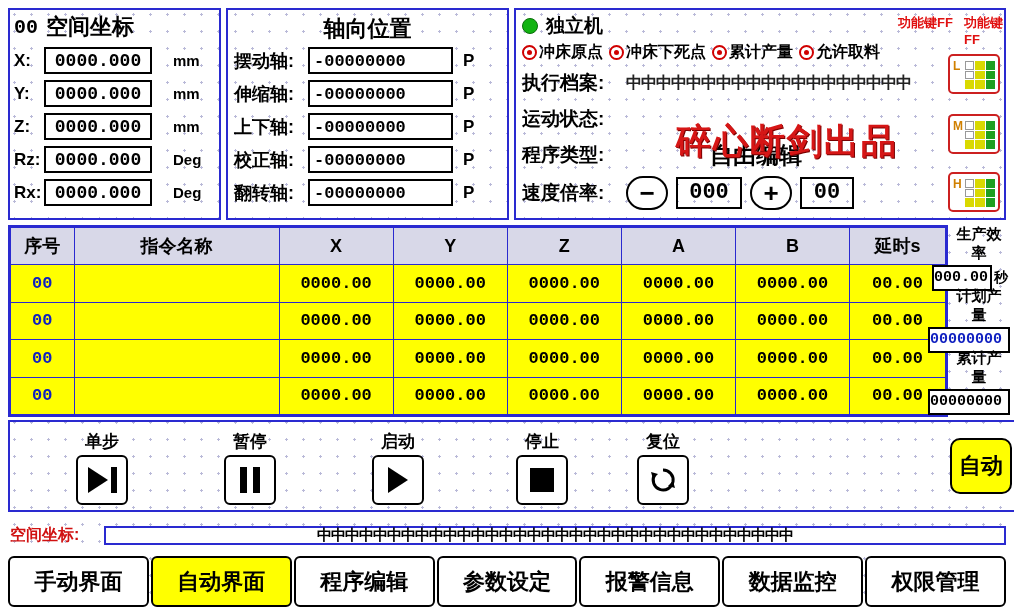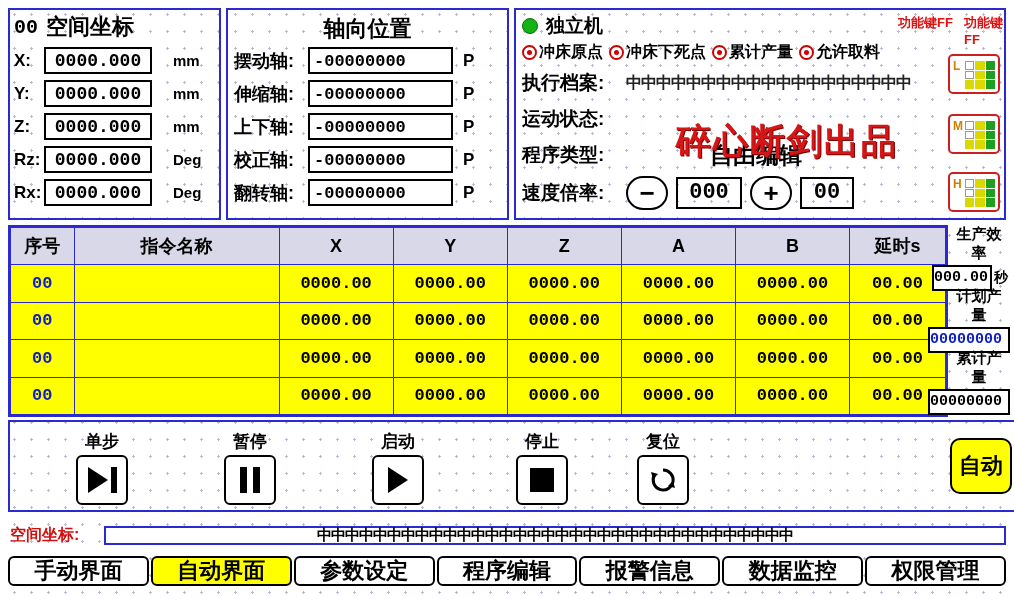--- a/index.html
+++ b/index.html
@@ -136,21 +136,21 @@
     font-weight:bold;font-size:22px;box-sizing:border-box;
   }
 
   
   #alarm{position:absolute;left:10px;top:520px;width:996px;height:30px;display:flex;align-items:center;}
   .alarmlab{color:#d01010;font-weight:bold;font-size:16px;width:94px;}
   .alarmbox{flex:1;height:19px;border:2px solid #2a2ad0;background:#fff;box-sizing:border-box;
     display:flex;align-items:center;justify-content:center;font-weight:bold;font-size:15px;letter-spacing:-1px;}
 
   
-  #tabs{position:absolute;left:8px;top:556px;width:998px;height:30px;display:flex;gap:2px;}
+  #tabs{position:absolute;left:8px;top:556px;width:998px;height:51px;display:flex;gap:2px;}
   .tab{
     flex:1;border:2px solid #000;border-radius:6px;background:#fff;
     display:flex;align-items:center;justify-content:center;
     font-weight:bold;font-size:22px;box-sizing:border-box;
   }
   .tab.active{background:#ffff00;}
 </style>
 </head>
 <body>
 
@@ -436,20 +436,20 @@
   <div id="autobtn">自动</div>
 
   <div id="alarm">
     <span class="alarmlab">空间坐标:</span>
     <span class="alarmbox">中中中中中中中中中中中中中中中中中中中中中中中中中中中中中中中中中中</span>
   </div>
 
   <div id="tabs">
     <div class="tab">手动界面</div>
     <div class="tab active">自动界面</div>
+    <div class="tab">程序编辑</div>
     <div class="tab">参数设定</div>
-    <div class="tab">程序编辑</div>
     <div class="tab">报警信息</div>
     <div class="tab">数据监控</div>
     <div class="tab">权限管理</div>
   </div>
 
 </div>
 
 </body></html>

